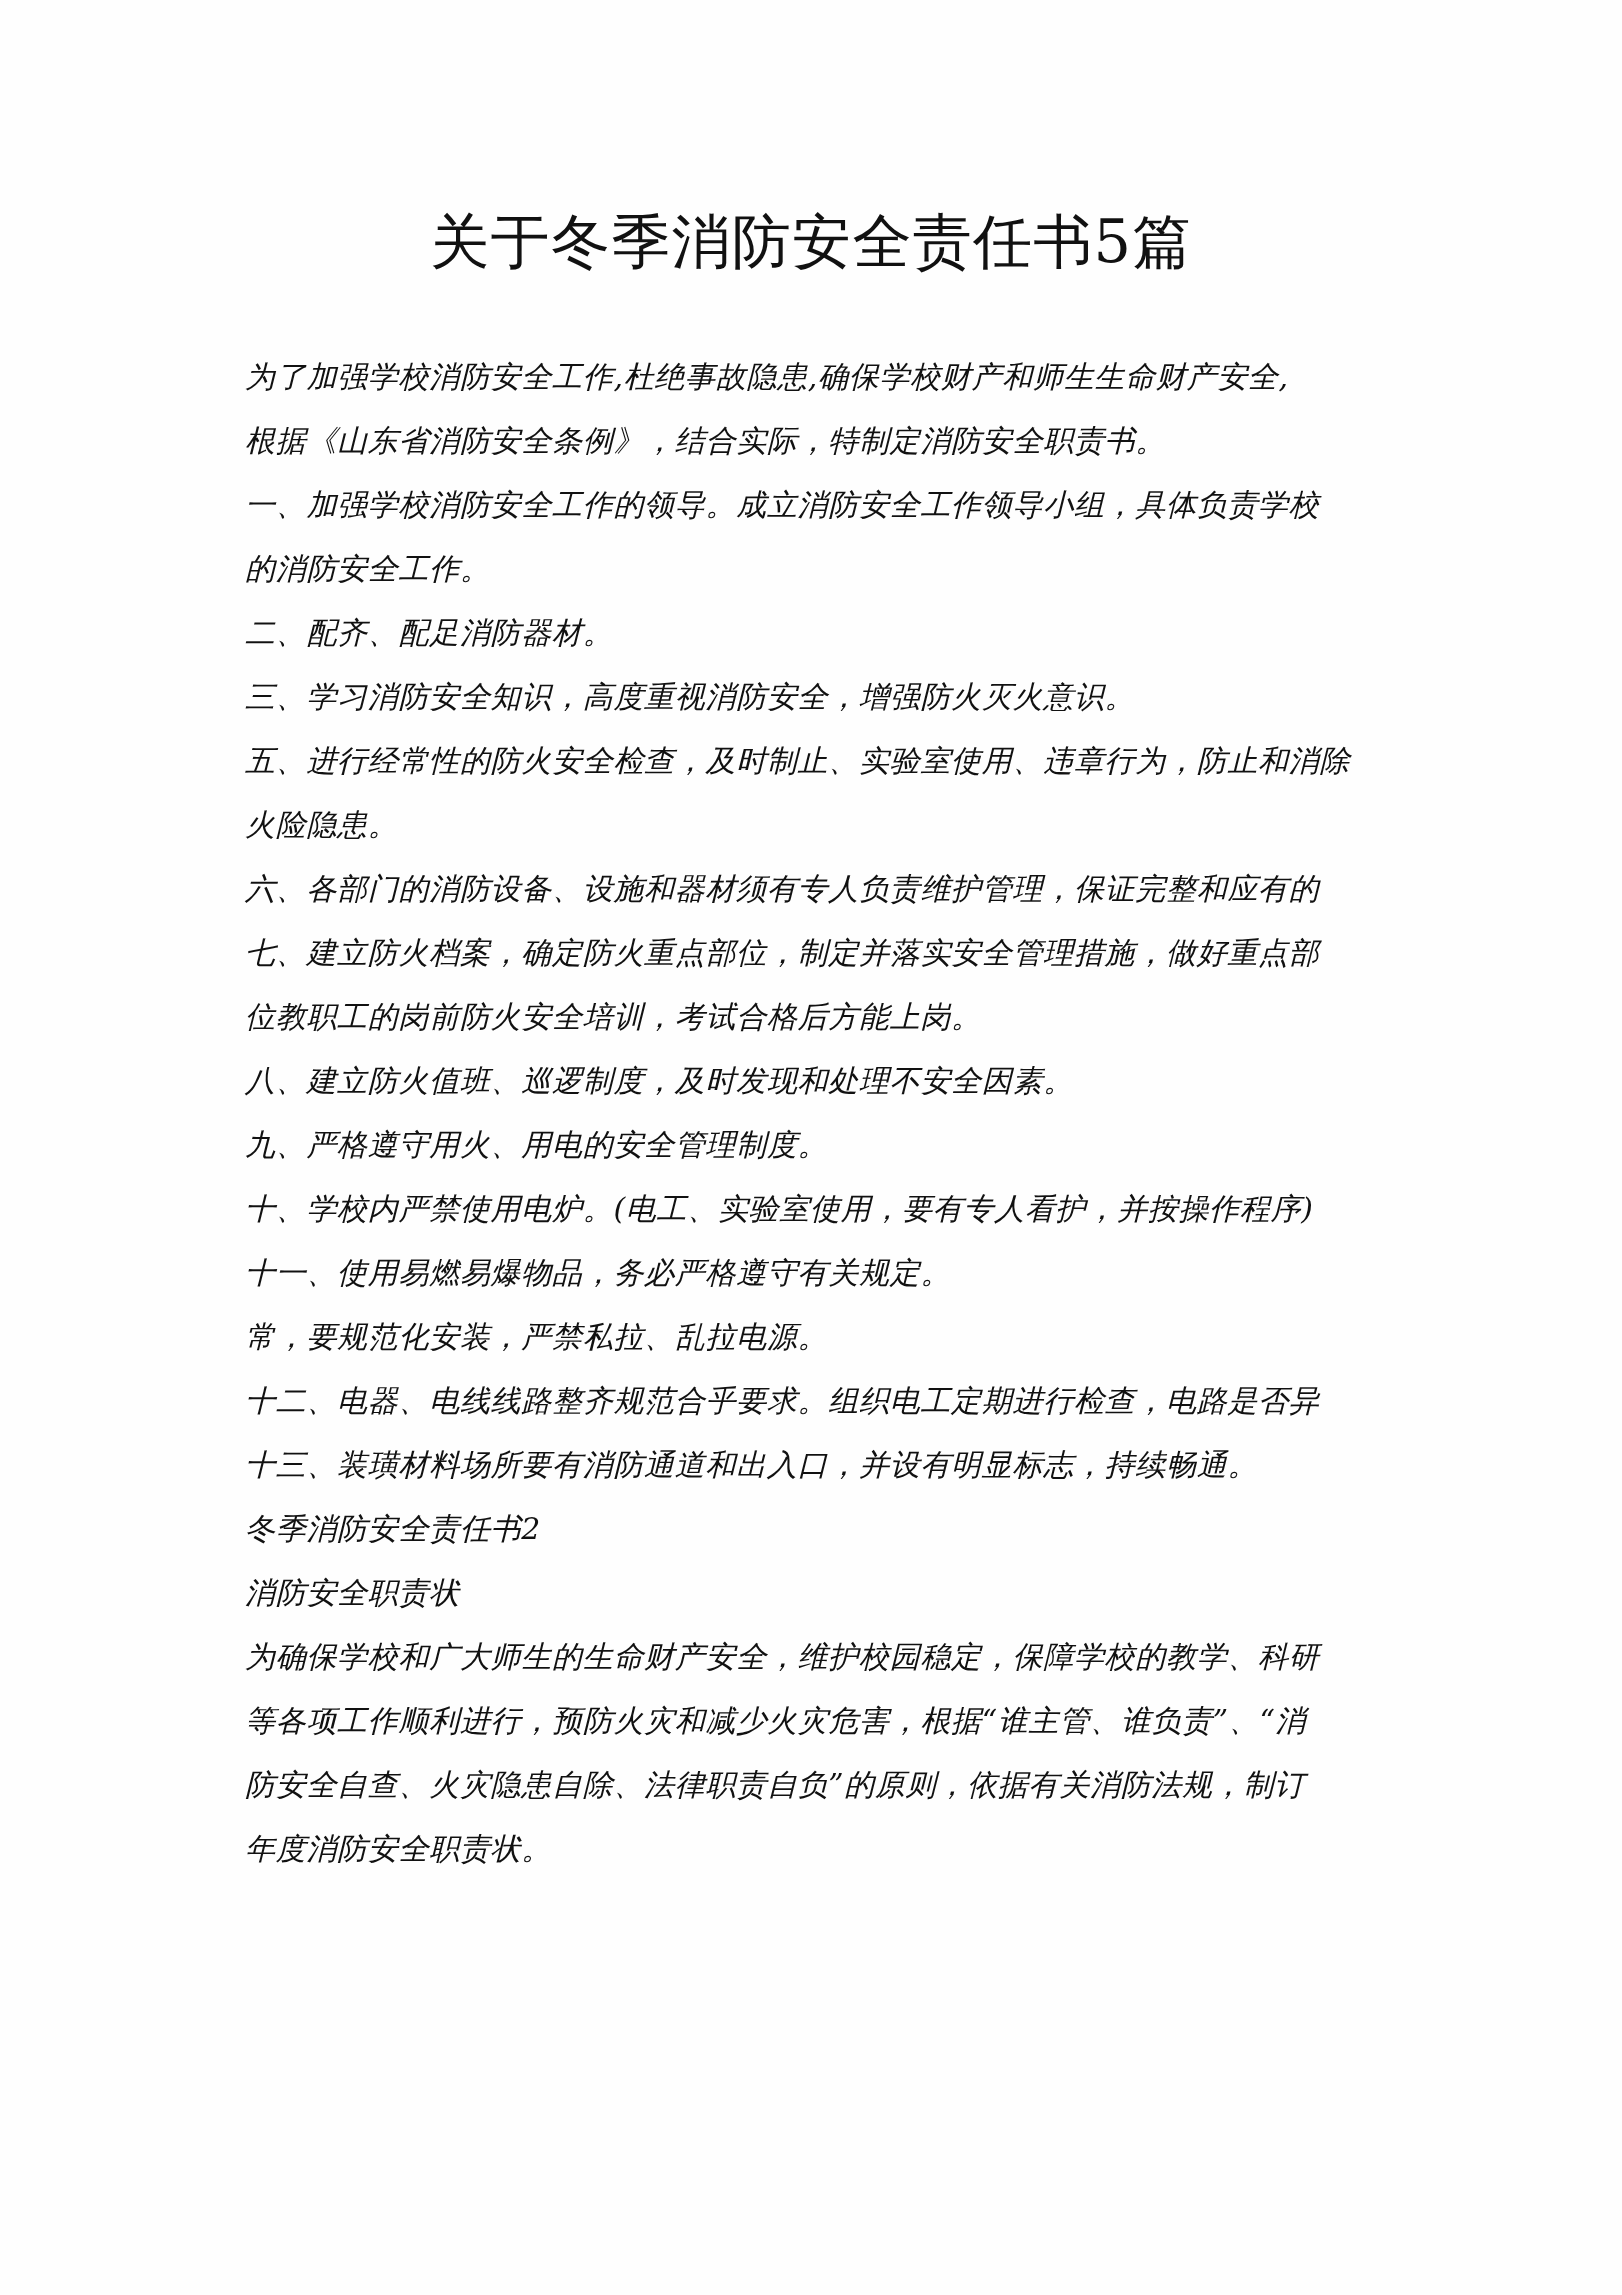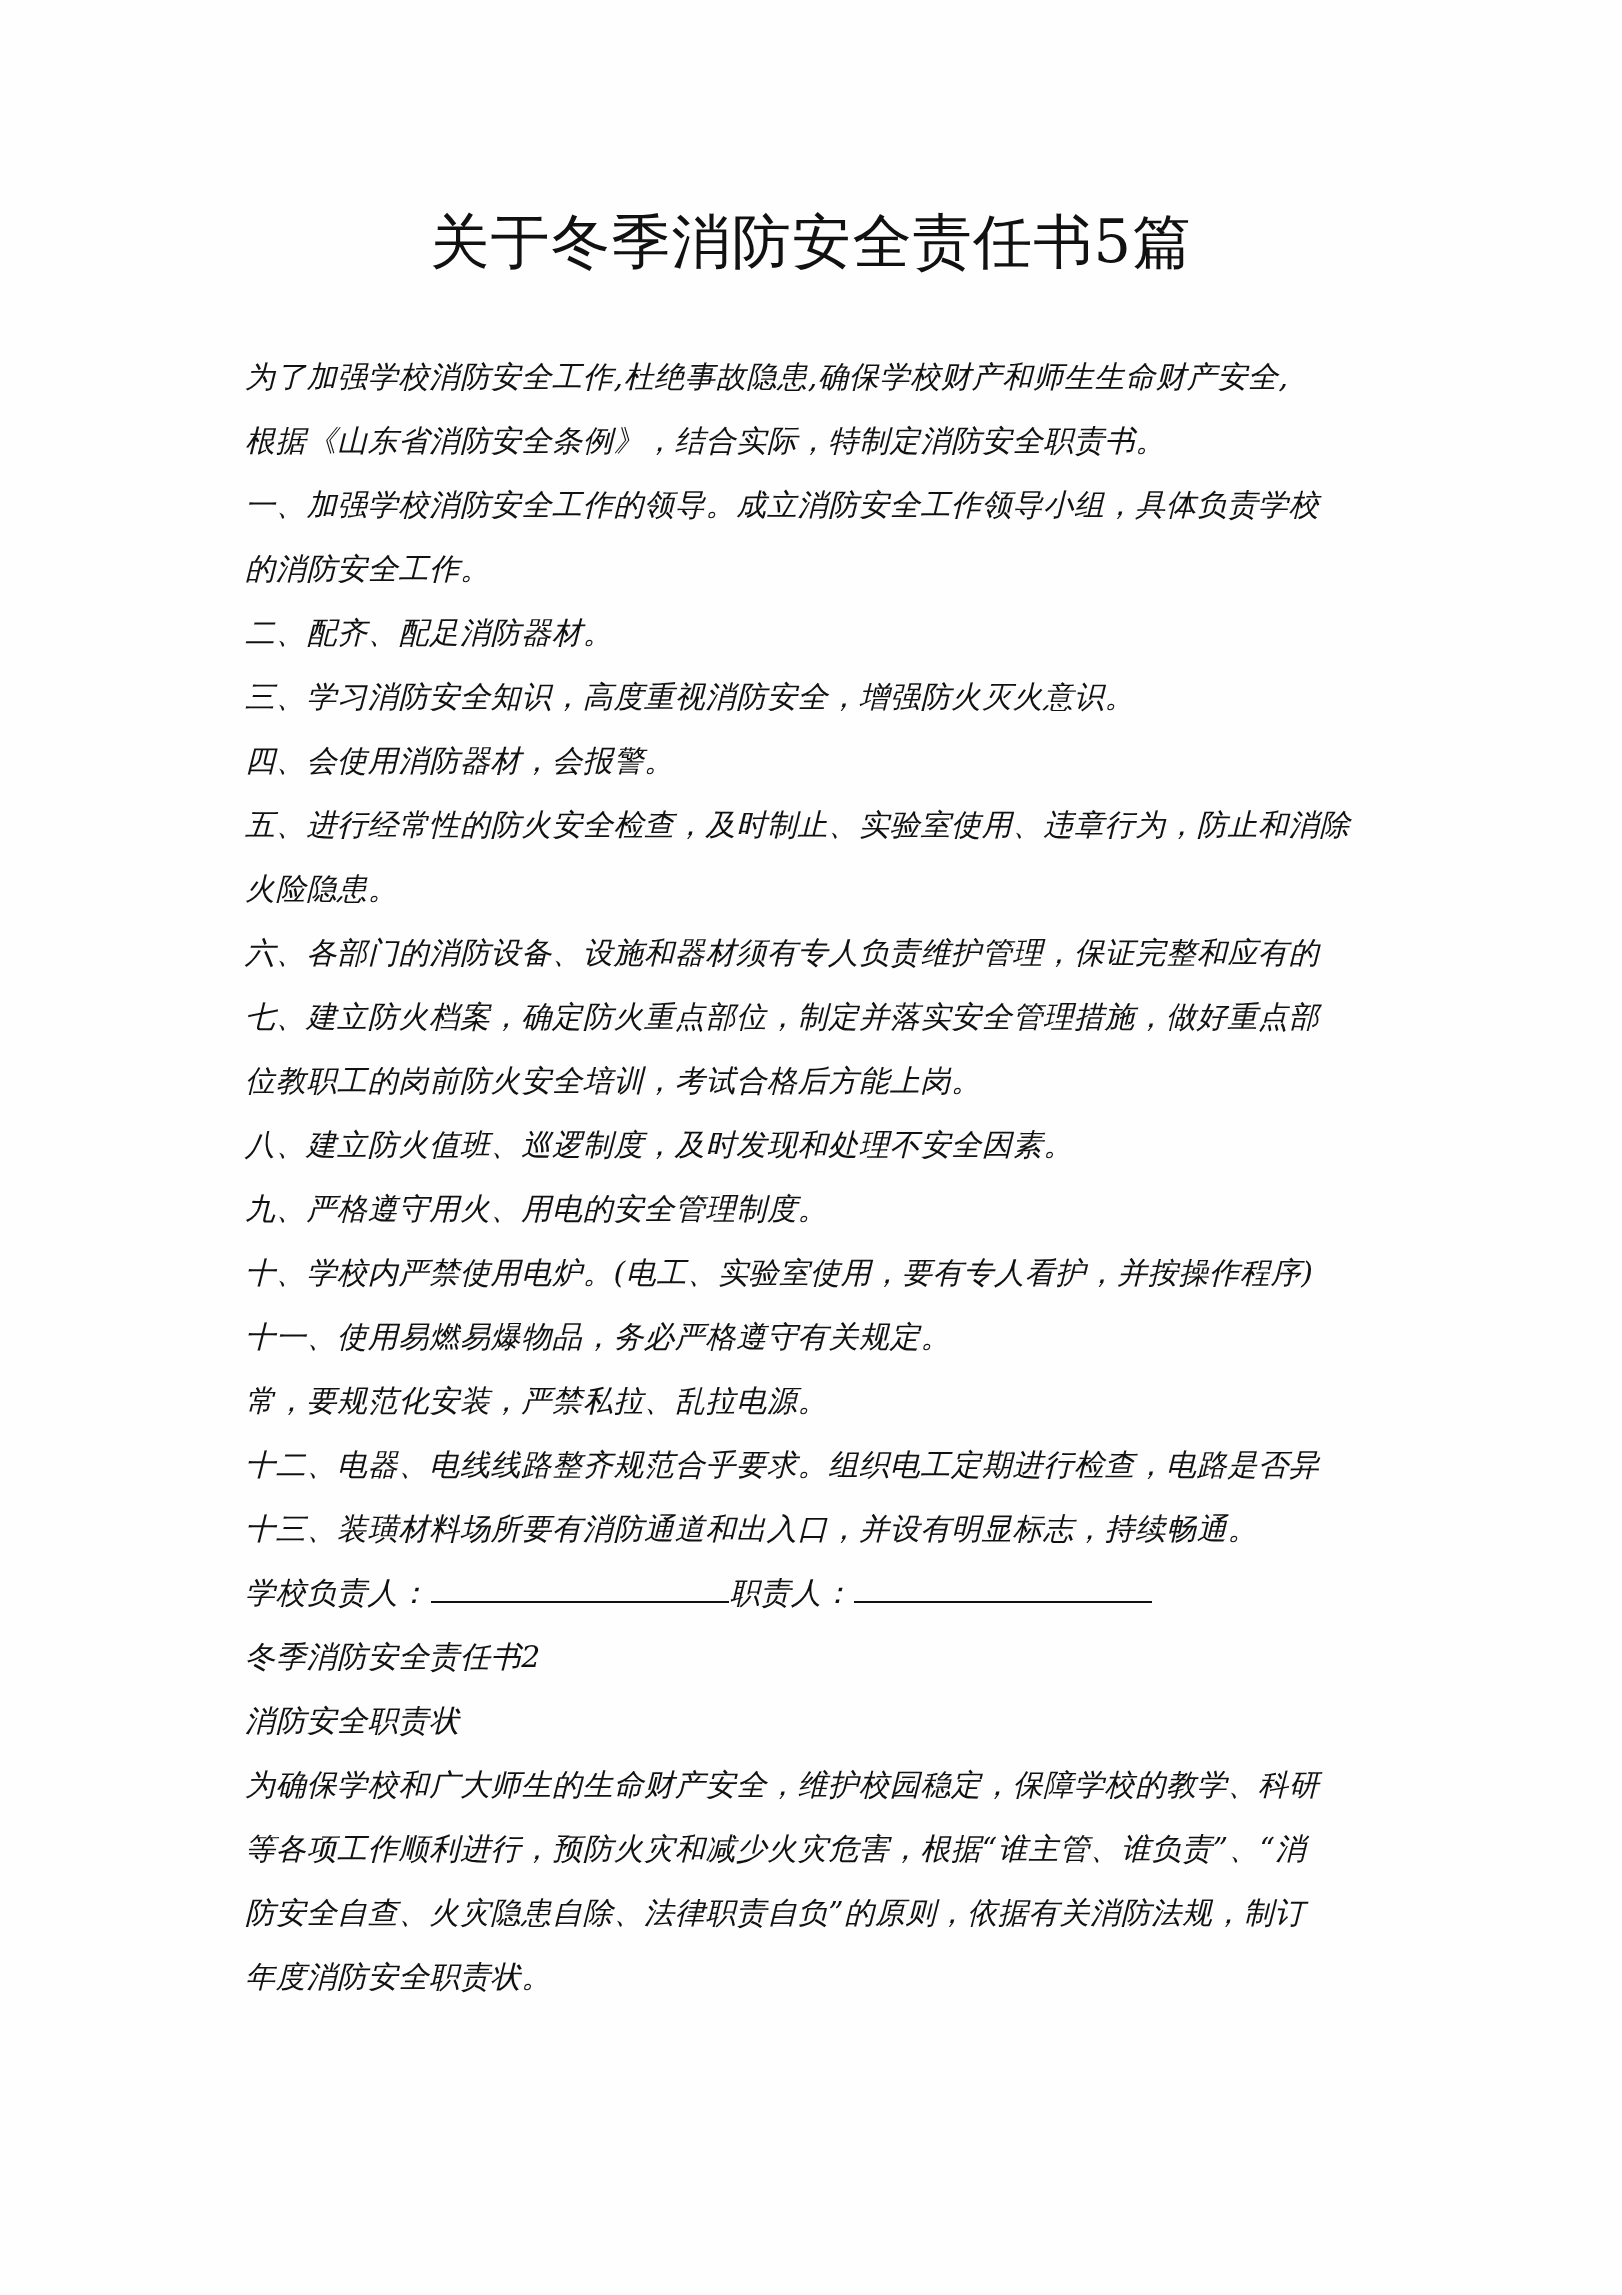--- a/index.html
+++ b/index.html
@@ -64,37 +64,33 @@
 <div class="page">
   <h1 class="title">关于冬季消防安全责任书5篇</h1>
 
   <div class="body">
     <span class="line">为了加强学校消防安全工作,杜绝事故隐患,确保学校财产和师生生命财产安全,</span>
     <span class="line">根据《山东省消防安全条例》，结合实际，特制定消防安全职责书。</span>
     <span class="line">一、加强学校消防安全工作的领导。成立消防安全工作领导小组，具体负责学校</span>
     <span class="line">的消防安全工作。</span>
     <span class="line">二、配齐、配足消防器材。</span>
     <span class="line">三、学习消防安全知识，高度重视消防安全，增强防火灭火意识。</span>
-    <span class="line">四、会使用消防器材，会报警。</span>
     <span class="line">五、进行经常性的防火安全检查，及时制止、实验室使用、违章行为，防止和消除</span>
     <span class="line">火险隐患。</span>
     <span class="line">六、各部门的消防设备、设施和器材须有专人负责维护管理，保证完整和应有的</span>
     <span class="line">七、建立防火档案，确定防火重点部位，制定并落实安全管理措施，做好重点部</span>
     <span class="line">位教职工的岗前防火安全培训，考试合格后方能上岗。</span>
     <span class="line">八、建立防火值班、巡逻制度，及时发现和处理不安全因素。</span>
     <span class="line">九、严格遵守用火、用电的安全管理制度。</span>
     <span class="line">十、学校内严禁使用电炉。(电工、实验室使用，要有专人看护，并按操作程序)</span>
     <span class="line">十一、使用易燃易爆物品，务必严格遵守有关规定。</span>
     <span class="line">常，要规范化安装，严禁私拉、乱拉电源。</span>
     <span class="line">十二、电器、电线线路整齐规范合乎要求。组织电工定期进行检查，电路是否异</span>
     <span class="line">十三、装璜材料场所要有消防通道和出入口，并设有明显标志，持续畅通。</span>
 
-    <span class="line">
-      <span>学校负责人：</span><span class="sig-line"></span><span>职责人：</span><span class="sig-line"></span>
-    </span>
 
     <span class="line">冬季消防安全责任书2</span>
     <span class="line">消防安全职责状</span>
     <span class="line">为确保学校和广大师生的生命财产安全，维护校园稳定，保障学校的教学、科研</span>
     <span class="line">等各项工作顺利进行，预防火灾和减少火灾危害，根据“谁主管、谁负责”、“消</span>
     <span class="line">防安全自查、火灾隐患自除、法律职责自负”的原则，依据有关消防法规，制订</span>
     <span class="line">年度消防安全职责状。</span>
   </div>
 </div>
 

